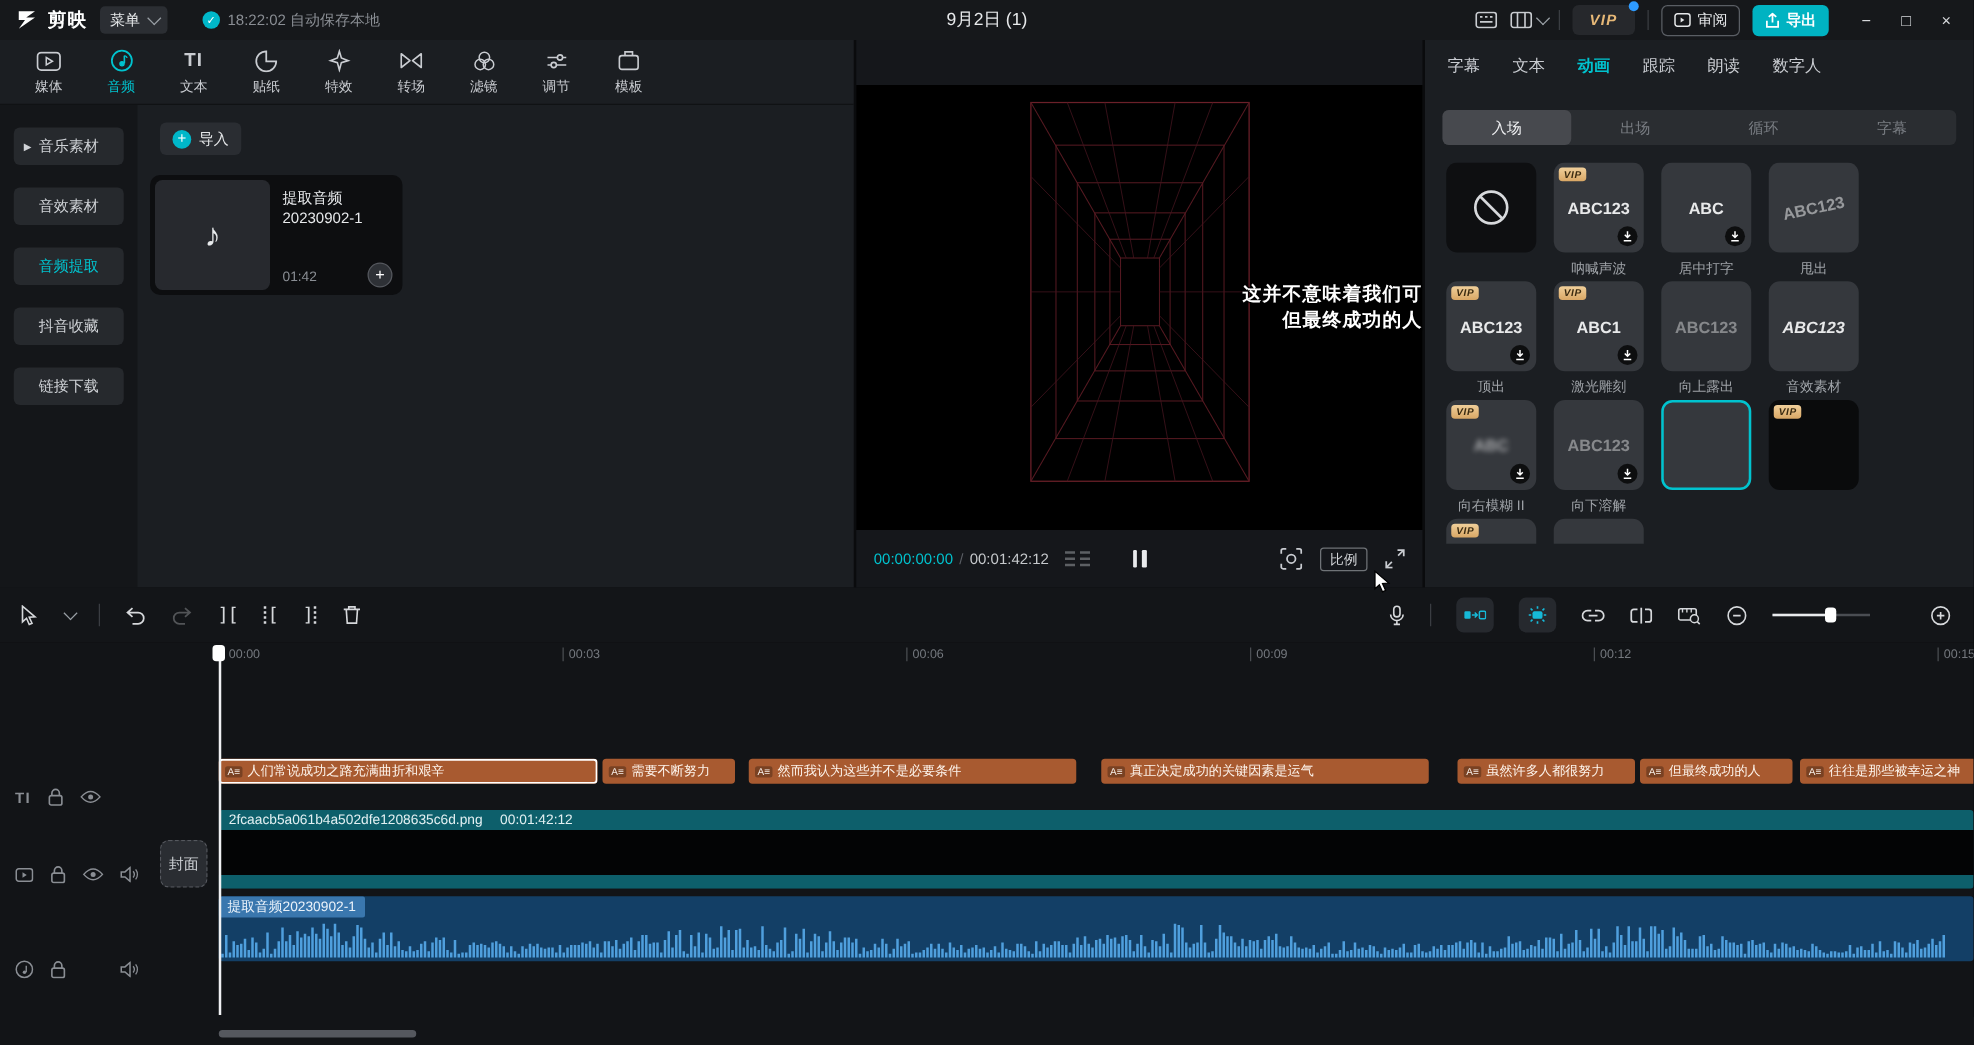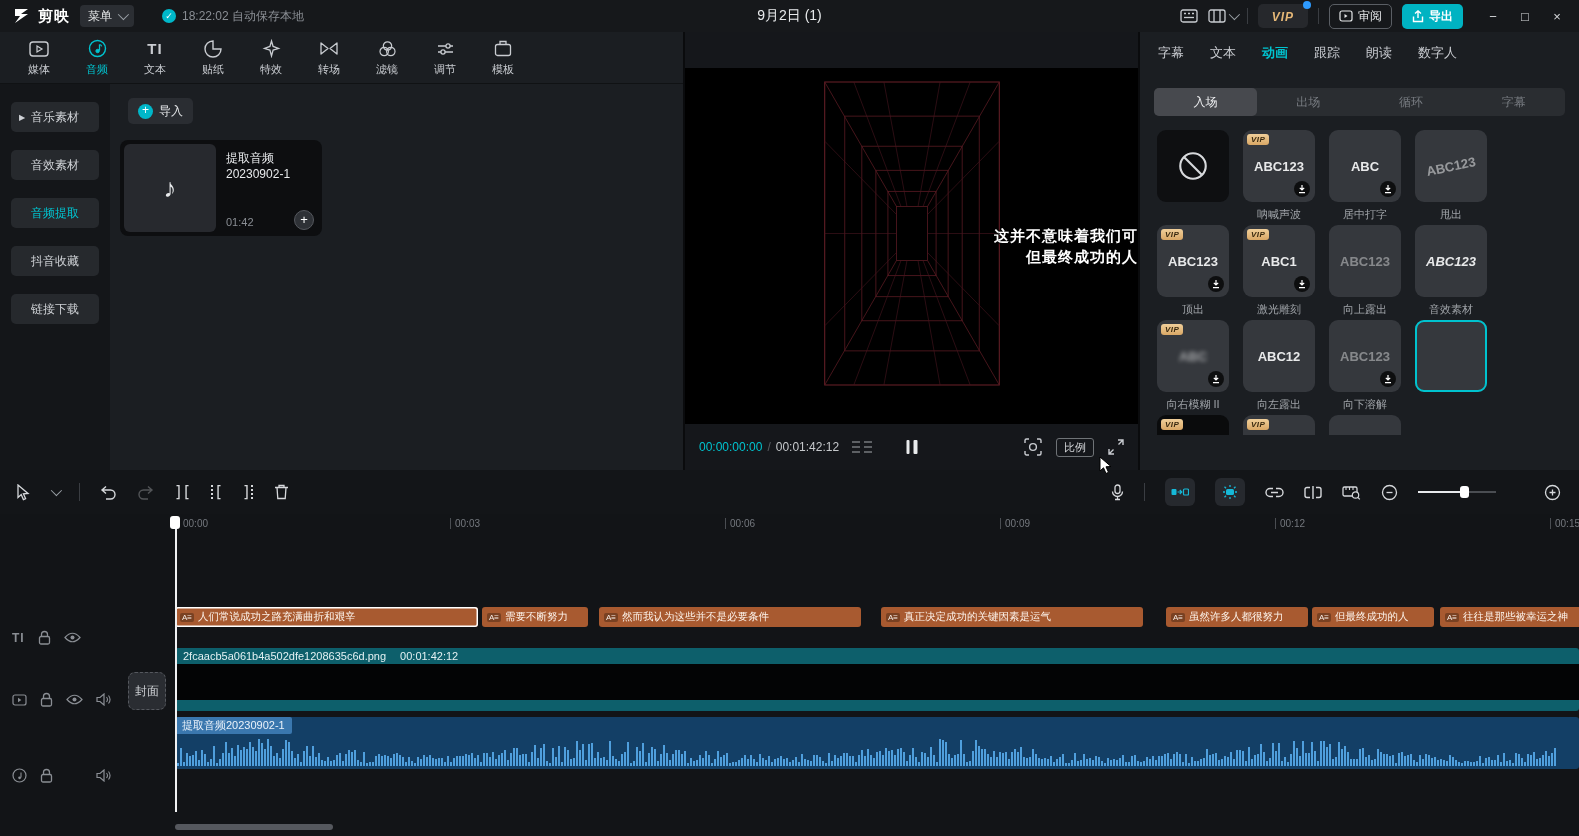--- a/index.html
+++ b/index.html
@@ -545,26 +545,20 @@
                 <svg viewBox="0 0 10 10">
                   <path d="M5 1 v4.6 M2.8 3.8 5 6 7.2 3.8" fill="none" stroke="#fff" stroke-width="1.2"></path>
                   <path d="M2 8.6 h6" stroke="#fff" stroke-width="1.2"></path>
                 </svg>
               </span>
             </div>
             <div class="tlabel">向右模糊 II</div>
           </div>
           <div class="anim-cell">
             <div class="tile   ">
-              <span class="pv    ">ABC12</span>
-            </div>
-            <div class="tlabel">向左露出</div>
-          </div>
-          <div class="anim-cell">
-            <div class="tile   ">
               <span class="pv dim   ">ABC123</span>
               <span class="dlb">
                 <svg viewBox="0 0 10 10">
                   <path d="M5 1 v4.6 M2.8 3.8 5 6 7.2 3.8" fill="none" stroke="#fff" stroke-width="1.2"></path>
                   <path d="M2 8.6 h6" stroke="#fff" stroke-width="1.2"></path>
                 </svg>
               </span>
             </div>
             <div class="tlabel">向下溶解</div>
           </div>

